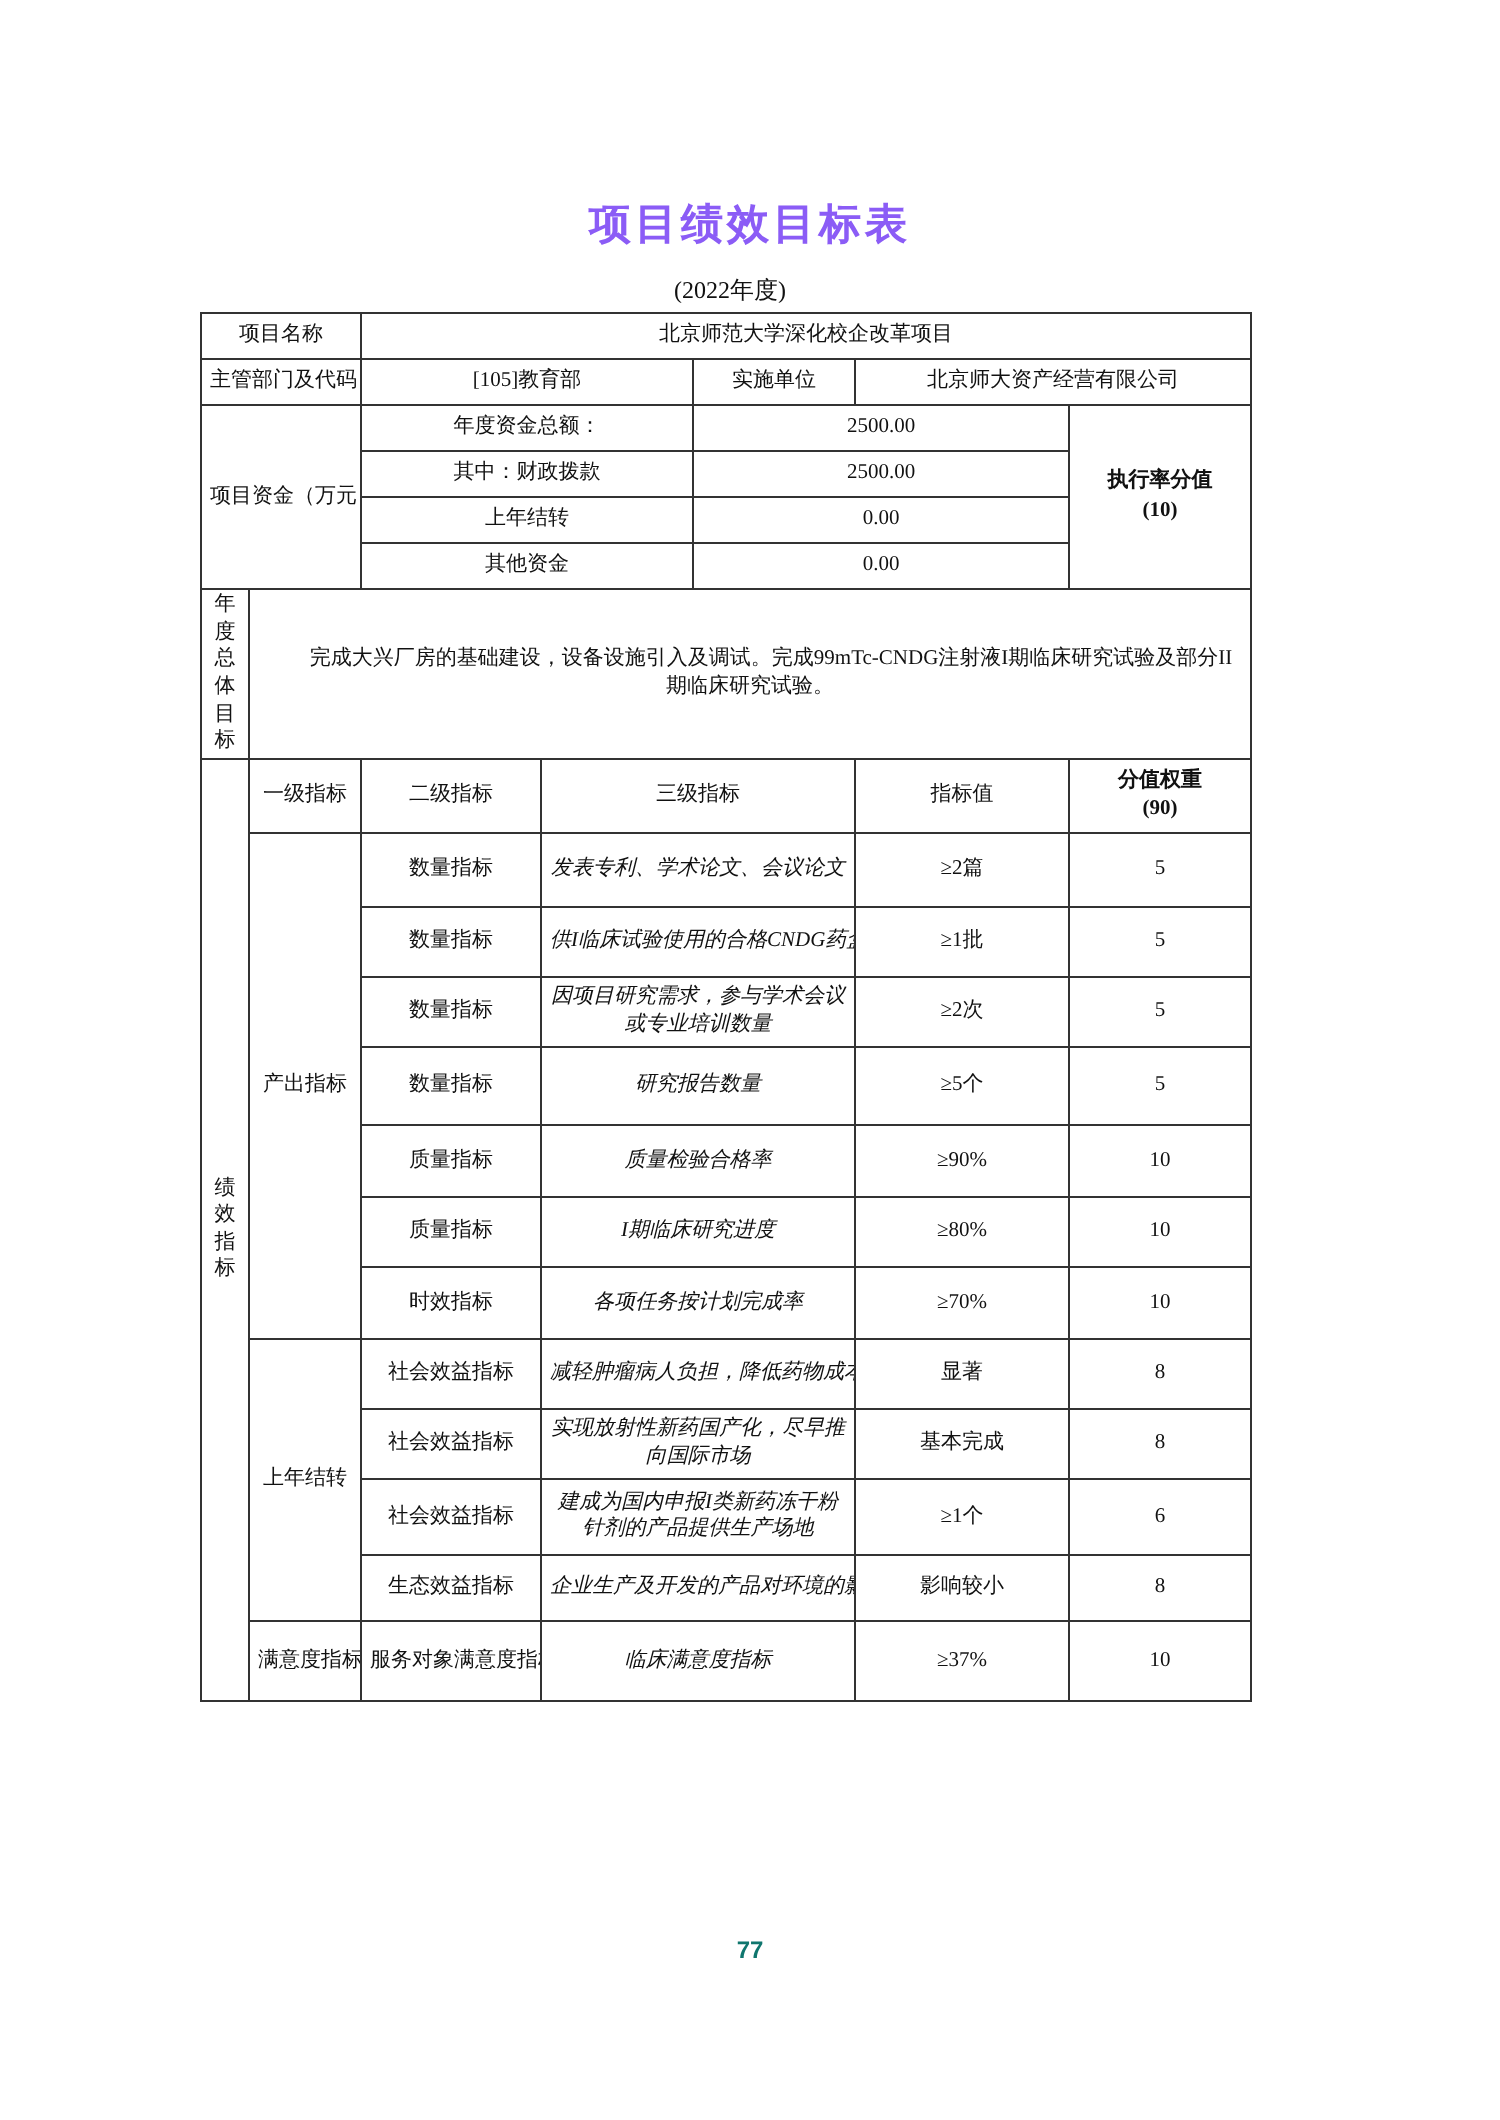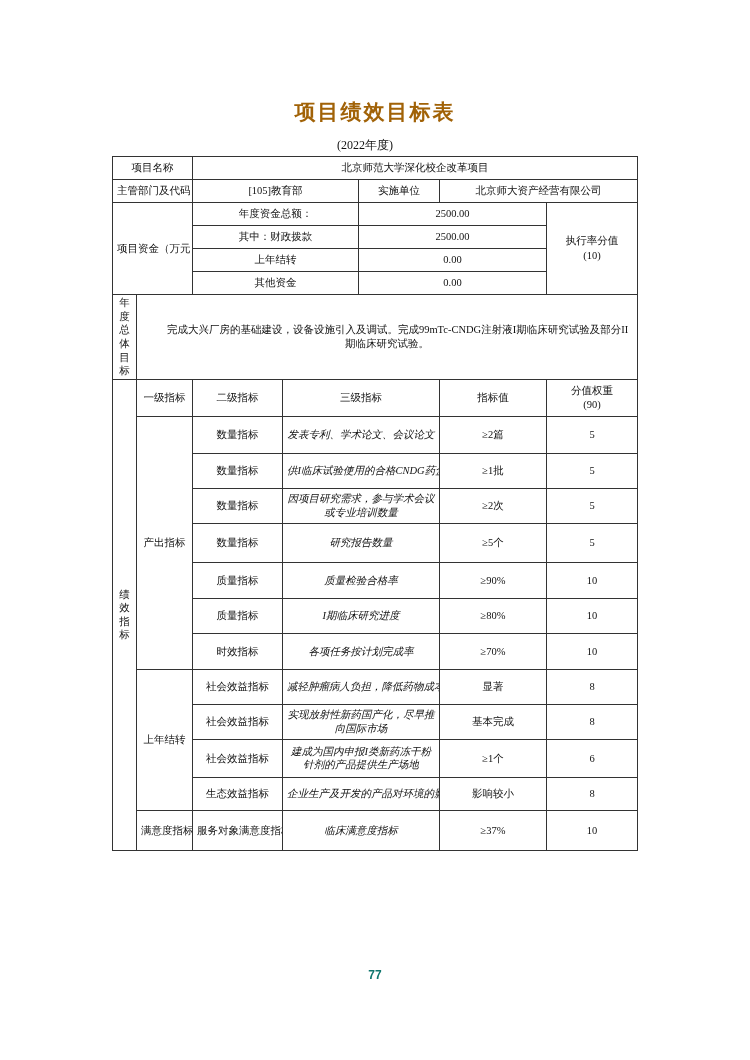--- a/index.html
+++ b/index.html
@@ -2,49 +2,49 @@
 <html><head>
 <meta charset="utf-8">
 <style>
   html,body{margin:0;padding:0;}
   body{
     width:750px;height:1060px;position:relative;background:#ffffff;
     font-family:"Liberation Serif","DejaVu Serif",serif;color:#111;
   }
   .doc-title{
     position:absolute;top:98px;left:0;width:750px;text-align:center;
-    font-size:21px;font-weight:bold;letter-spacing:2px;color:#a16207;
+    font-size:21px;font-weight:bold;letter-spacing:2px;color:#8b5cf6;
   }
   .doc-subtitle{
     position:absolute;top:137px;left:0;width:730px;text-align:center;
     font-size:12px;color:#111;
   }
   table.t{
-    position:absolute;left:112px;top:156px;width:525px;
+    position:absolute;left:100px;top:156px;width:525px;
     border-collapse:collapse;table-layout:fixed;
   }
   table.t td{
     border:1px solid #333;font-size:10.5px;line-height:1.3;
     text-align:center;vertical-align:middle;padding:1px 4px;
     overflow:hidden;color:#111;
   }
   td.l{text-align:left;}
   td.r{text-align:right;padding-right:8px;}
   td.sm{font-size:9.5px;padding-left:1px;padding-right:1px;white-space:nowrap;margin-left:16px;}
   td.l3{text-align:left;font-size:9.5px;padding:1px 4px;font-style:italic;}
   .nw{white-space:nowrap;}
   td.vcell{
     padding:2px 1px;font-size:10px;line-height:1.45;word-break:break-all;
   }
   td.goal{
     text-align:left;padding:4px 7px;text-indent:2em;line-height:1.55;
     font-size:10.5px;
     margin-top:12px;
   }
-  .stack span{display:block;line-height:1.35;}
+  .stack span{display:block;line-height:1.35;font-weight:bold;}
   .page-number{
     position:absolute;top:968px;left:0;width:750px;text-align:center;
     font-size:12px;font-weight:600;color:#0f766e;
     font-family:"Liberation Sans","DejaVu Sans",sans-serif;
   }
 </style>
 </head>
 <body>
 
 <div class="page">

